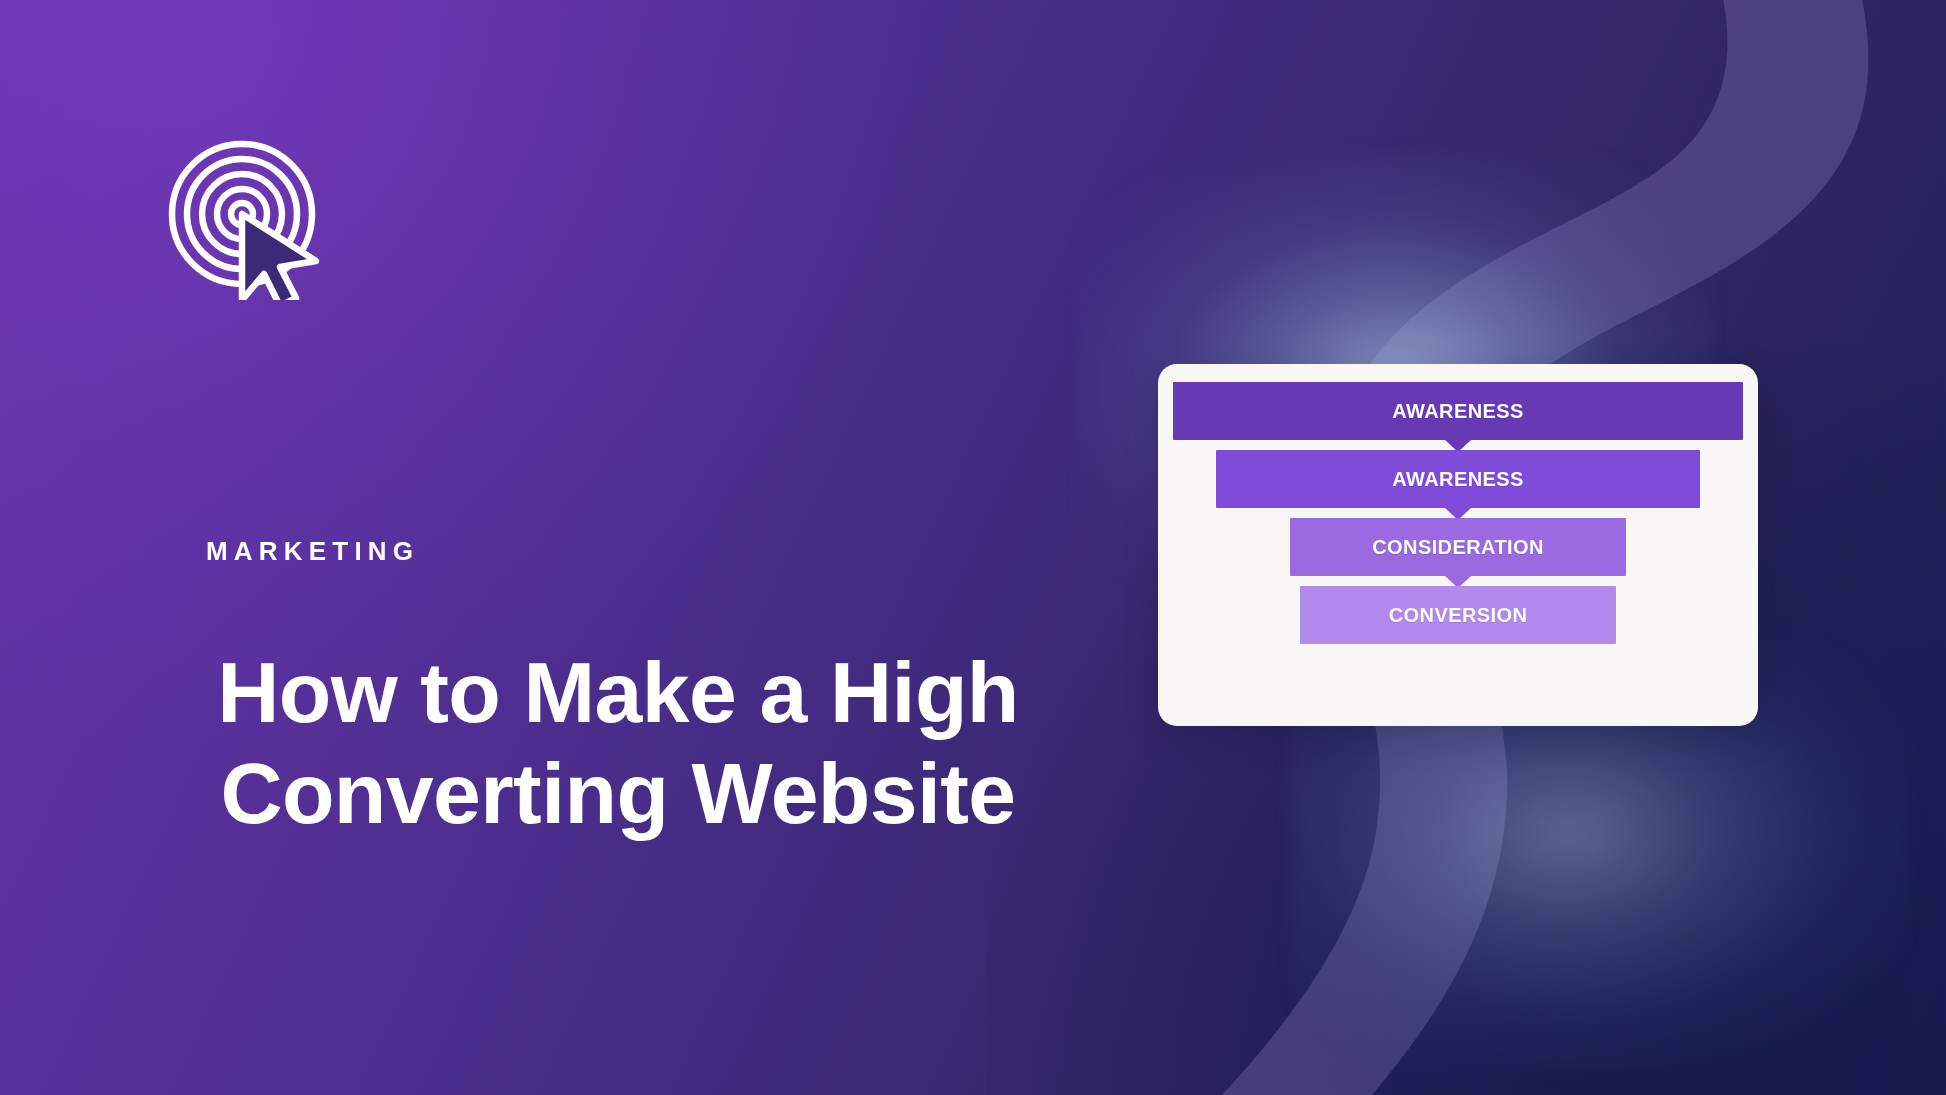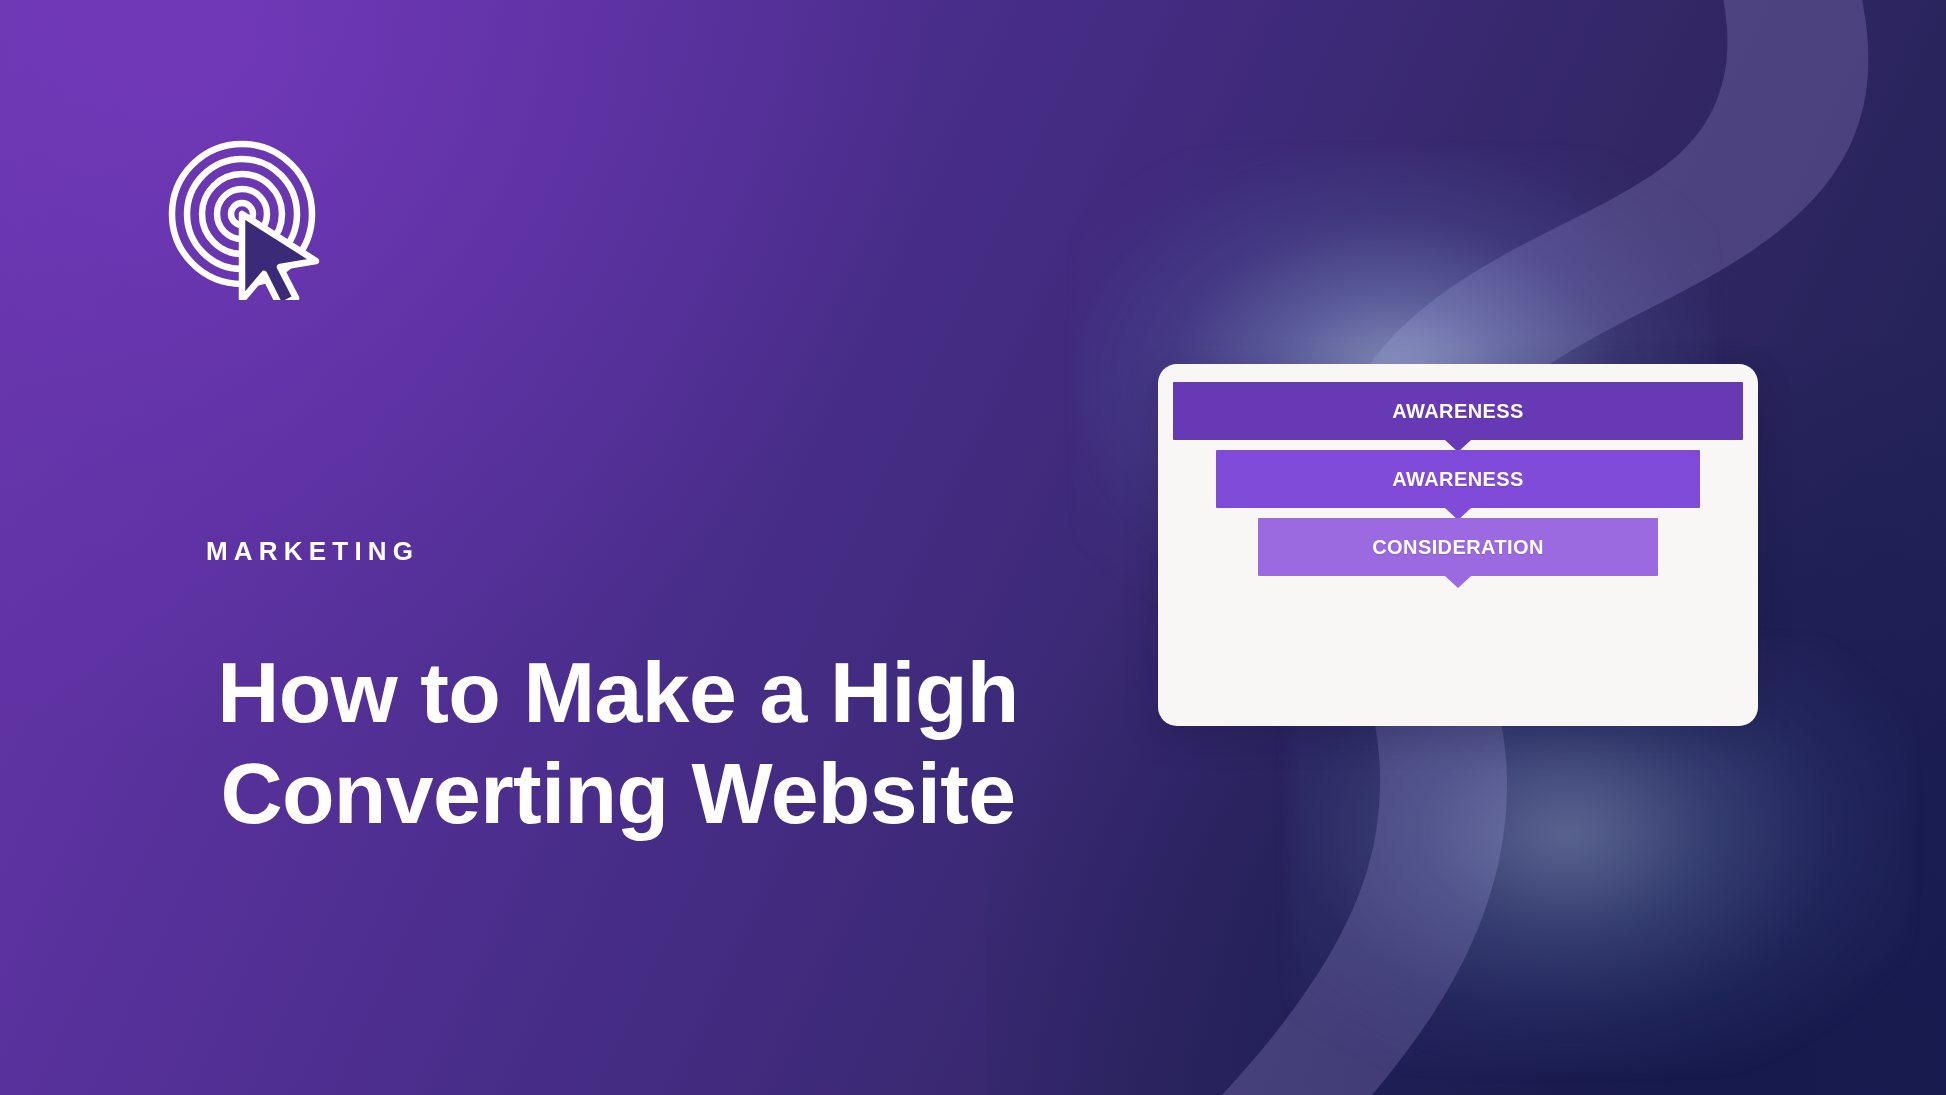--- a/index.html
+++ b/index.html
@@ -194,20 +194,23 @@
   <div class="funnel-card">
     <div class="funnel-stack" id="funnel-stack">
         <div class="funnel-row" style="top: 0px; width: 570px; background: rgb(104, 57, 181);">
           <span class="funnel-label">AWARENESS</span>
         </div>
         <div class="funnel-arrow" style="top: 58px; border-top: 12px solid rgb(104, 57, 181);"></div>
         <div class="funnel-row" style="top: 68px; width: 484px; background: rgb(129, 75, 217);">
           <span class="funnel-label">AWARENESS</span>
         </div>
         <div class="funnel-arrow" style="top: 126px; border-top: 12px solid rgb(129, 75, 217);"></div>
-        <div class="funnel-row" style="top: 136px; width: 400px; background: rgb(155, 105, 224);">
+        <div class="funnel-row" style="top: 136px; width: 336px; background: rgb(155, 105, 224);">
           <span class="funnel-label">CONSIDERATION</span>
         </div>
         <div class="funnel-arrow" style="top: 194px; border-top: 12px solid rgb(155, 105, 224);"></div>
+        <div class="funnel-row" style="top: 204px; width: 316px; background: rgb(179, 137, 238);">
+          <span class="funnel-label">CONVERSION</span>
+        </div>
       </div>
   </div>
 
 </div>
 
 </body></html>

